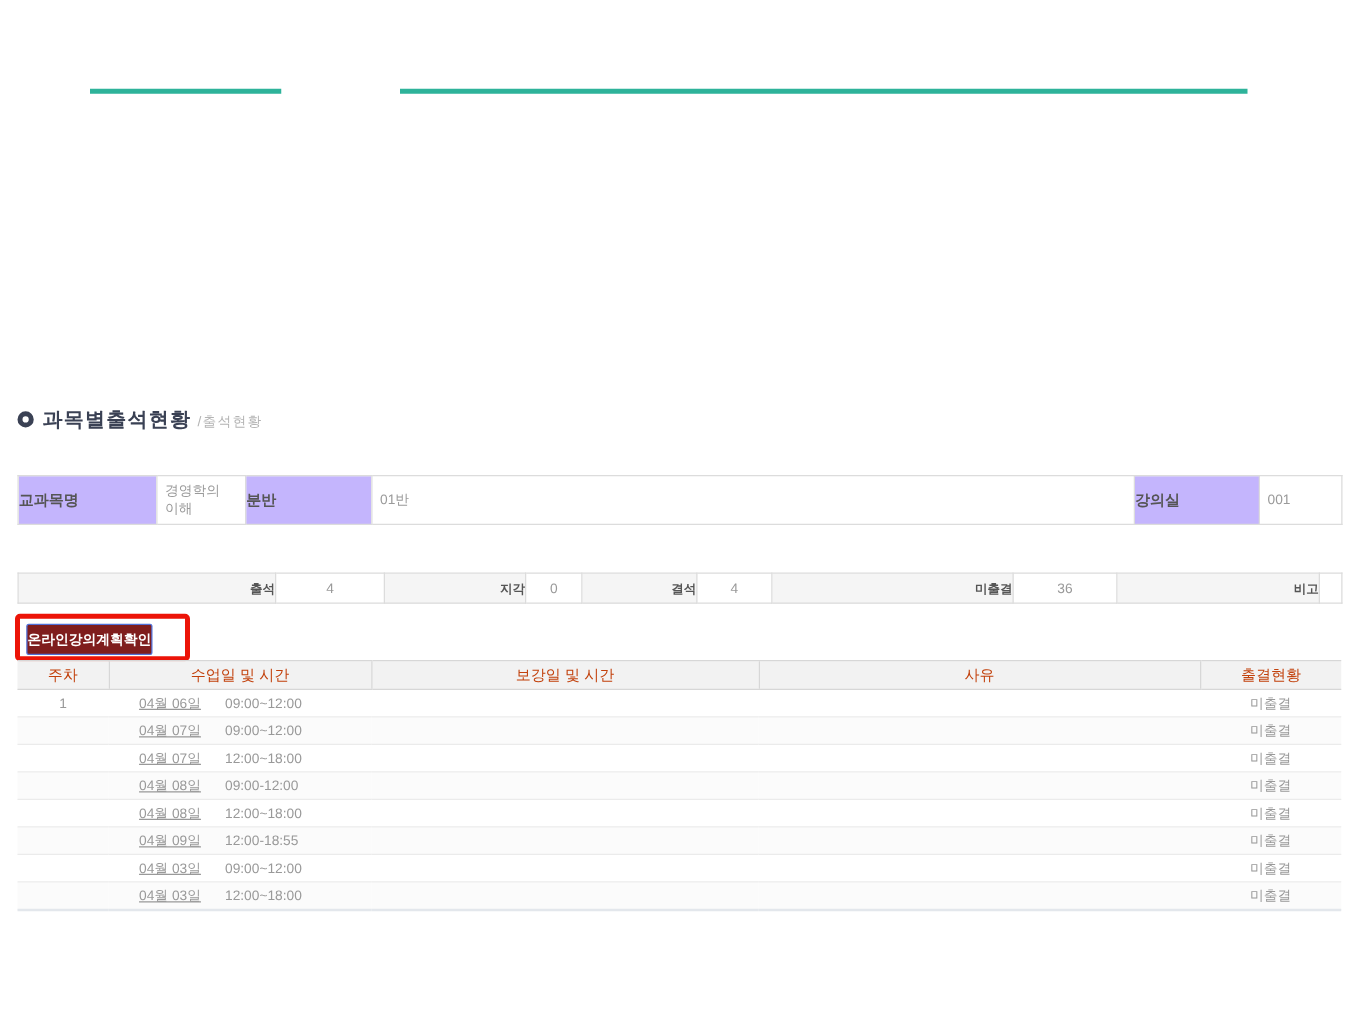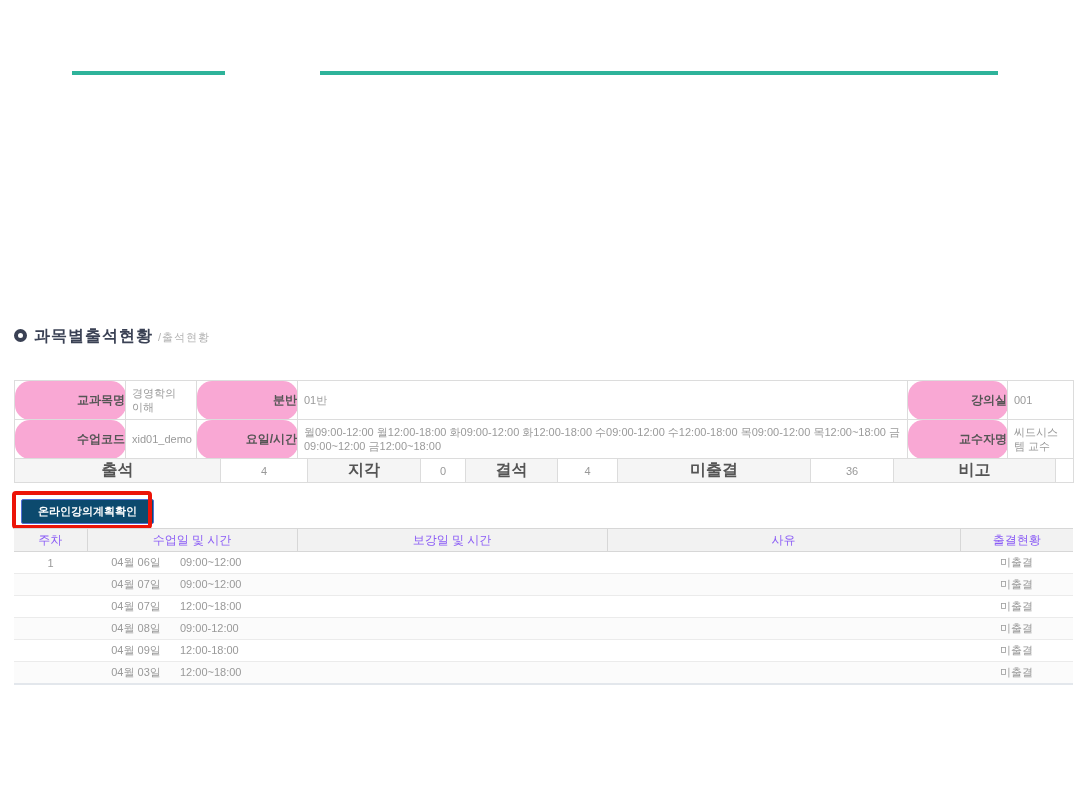--- a/index.html
+++ b/index.html
@@ -19,47 +19,47 @@
   .title-text { font-size:16px; font-weight:bold; color:#3a4154; letter-spacing:1px;font-family:Liberation Serif, serif; }
   .title-sub  { font-size:11px; color:#b4b4b4; margin-left:5px; letter-spacing:1px;text-align:right; }
 
   
   table { border-collapse:collapse; table-layout:fixed; }
   .info-table, .stats-table, .week-table { position:absolute; left:14px; width:1059px; }
 
   
   .info-table { top:380px; }
   .info-table th, .info-table td { border:1px solid #dcdcdc; height:39px; overflow:hidden; }
-  .info-table th { background:#f9a8d4; color:#555; font-size:12px; font-weight:bold; text-align:right;border-radius:15px; }
+  .info-table th { background:#c4b5fd; color:#555; font-size:12px; font-weight:bold; text-align:left; }
   .info-table td { color:#9a9a9a; font-size:11px; text-align:left; padding:2px 6px; line-height:14px; }
 
   
   .stats-table { top:458px; }
   .stats-table th, .stats-table td { border:1px solid #dcdcdc; height:24px; }
-  .stats-table th { background:#f5f5f5; color:#555; font-size:16px; font-weight:bold; text-align:center; }
+  .stats-table th { background:#f5f5f5; color:#555; font-size:10px; font-weight:bold; text-align:right; }
   .stats-table td { background:#fff; color:#999; font-size:11px; text-align:center; }
 
   
-  .btn-online { position:absolute; left:21px; top:499px; background:#0c4a6e; color:#fff;
+  .btn-online { position:absolute; left:21px; top:499px; background:#7f1d1d; color:#fff;
                 border:1px solid #5070d8; border-radius:2px; font-size:11px; font-weight:bold;
-                padding:4px 16px; letter-spacing:0px; cursor:pointer;
+                padding:4px 0; letter-spacing:0px; cursor:pointer;
                 font-family:"Liberation Sans","DejaVu Sans",sans-serif; }
   .red-box { position:absolute; left:12px; top:491px; width:140px; height:38px;
              border:4px solid #ec1408; border-radius:4px; pointer-events:none; }
 
   
   .week-table { top:528px; border-bottom:2px solid #e3e7ec; }
-  .week-table thead th { background:#f2f2f2; color:#8b5cf6; font-size:12px; font-weight:normal;
+  .week-table thead th { background:#f2f2f2; color:#c2410c; font-size:12px; font-weight:normal;
                          height:23px; border-top:1px solid #d7d7d7; border-bottom:1px solid #d7d7d7;
                          border-left:1px solid #d7d7d7; text-align:center; }
   .week-table thead th:first-child { border-left:none; }
   .week-table tbody td { height:22px; border-bottom:1px solid #ebebeb; color:#999;
                          font-size:11px; text-align:center; }
   .week-table tbody tr:nth-child(even) { background:#fbfbfb; }
-  .cell-datetime .d { display:inline-block; width:88px;  text-align:center; }
+  .cell-datetime .d { display:inline-block; width:88px;  text-align:center;text-decoration:underline; }
   .cell-datetime .t { display:inline-block; width:112px; text-align:left; }
 </style>
 </head>
 <body>
 
 <div class="page">
 
   <div class="topline topline-left"></div>
   <div class="topline topline-right"></div>
 
@@ -77,28 +77,20 @@
         <col style="width:66px">
     </colgroup>
     <tbody>
         <tr>
       <th>교과목명</th>
       <td>경영학의 이해</td>
       <th>분반</th>
       <td>01반</td>
       <th>강의실</th>
       <td>001</td>
-    </tr>
-    <tr>
-      <th>수업코드</th>
-      <td>xid01_demo</td>
-      <th>요일/시간</th>
-      <td>월09:00-12:00 월12:00-18:00 화09:00-12:00 화12:00-18:00 수09:00-12:00 수12:00-18:00 목09:00-12:00 목12:00~18:00 금09:00~12:00 금12:00~18:00</td>
-      <th>교수자명</th>
-      <td>씨드시스템 교수</td>
     </tr>
   </tbody>
     </table>
 
   <table class="stats-table">
     <colgroup>
       <col style="width:206px">
         <col style="width:87px">
         <col style="width:113px">
         <col style="width:45px">
@@ -180,32 +172,50 @@
   <tr>
     <td></td>
     <td class="cell-datetime">
       <span class="d">04월 08일</span><span class="t">09:00-12:00</span>
     </td>
     <td></td>
     <td></td>
     <td>미출결</td>
   </tr>
 
-
-
-  <tr>
-    <td></td>
-    <td class="cell-datetime">
-      <span class="d">04월 09일</span><span class="t">12:00-18:00</span>
-    </td>
-    <td></td>
-    <td></td>
-    <td>미출결</td>
-  </tr>
-
+  <tr>
+    <td></td>
+    <td class="cell-datetime">
+      <span class="d">04월 08일</span><span class="t">12:00~18:00</span>
+    </td>
+    <td></td>
+    <td></td>
+    <td>미출결</td>
+  </tr>
+
+
+  <tr>
+    <td></td>
+    <td class="cell-datetime">
+      <span class="d">04월 09일</span><span class="t">12:00-18:55</span>
+    </td>
+    <td></td>
+    <td></td>
+    <td>미출결</td>
+  </tr>
+
+  <tr>
+    <td></td>
+    <td class="cell-datetime">
+      <span class="d">04월 03일</span><span class="t">09:00~12:00</span>
+    </td>
+    <td></td>
+    <td></td>
+    <td>미출결</td>
+  </tr>
 
   <tr>
     <td></td>
     <td class="cell-datetime">
       <span class="d">04월 03일</span><span class="t">12:00~18:00</span>
     </td>
     <td></td>
     <td></td>
     <td>미출결</td>
   </tr>

